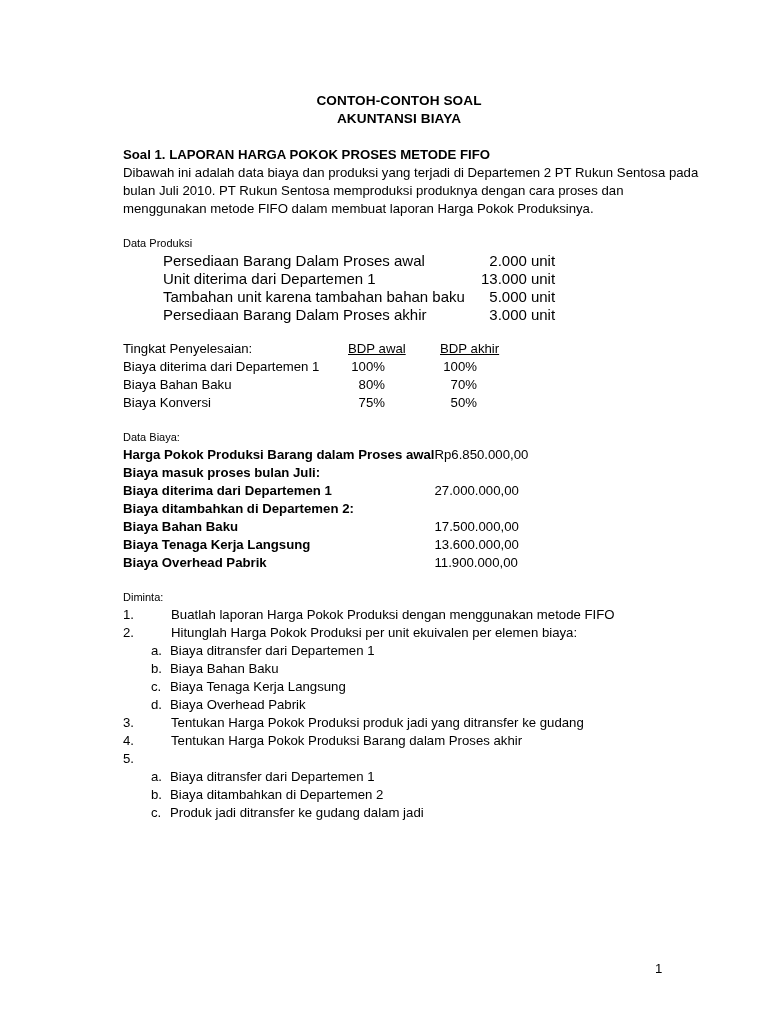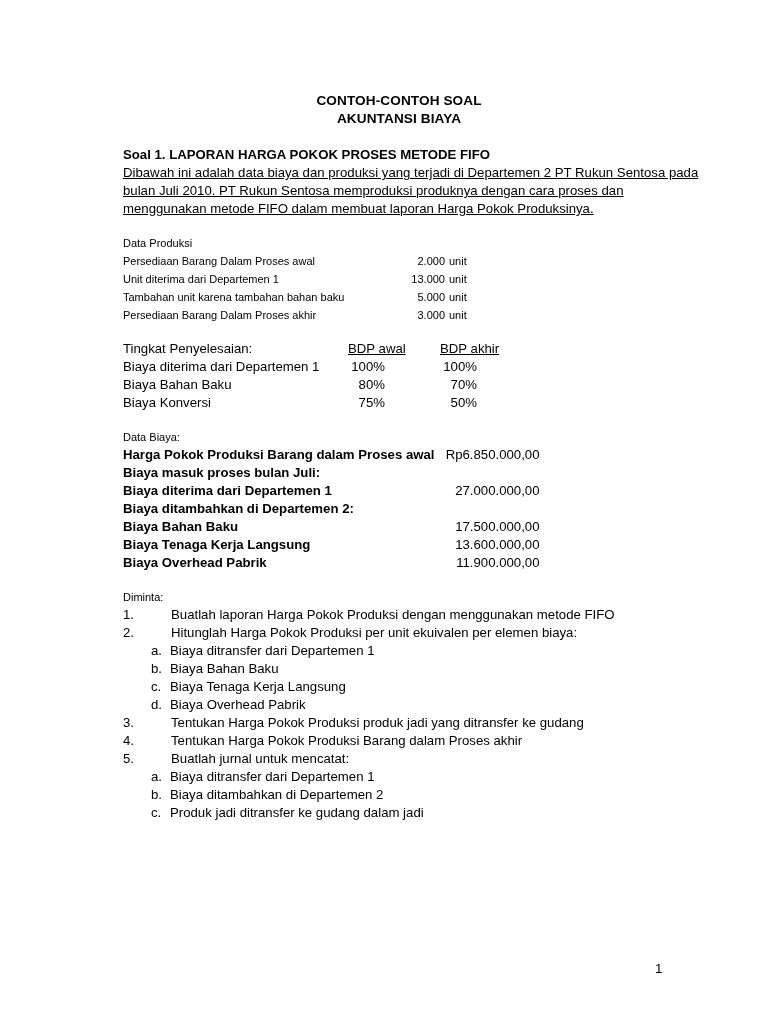--- a/index.html
+++ b/index.html
@@ -51,34 +51,35 @@
     font-weight: bold;
     font-size: 13.2px;
     line-height: 18px;
     white-space: nowrap;
   }
 
   .para {
     font-size: 13.2px;
     line-height: 18px;
   }
-  .para-line { white-space: nowrap; text-decoration: underline; }
+  .para-line { white-space: nowrap; }
 
   .plain-line {
     font-size: 11px;
     line-height: 18px;
     white-space: nowrap;
   }
 
   
   .prod-table {
     border-collapse: collapse;
     width: 100%;
-    font-size: 11px;
-    line-height: 18px;
+    font-size: 15px;
+    line-height: 18px;
+    margin-left: 40px;
   }
   .prod-table td {
     padding: 0;
     vertical-align: top;
     white-space: nowrap;
     height: 18px;
   }
   .prod-label { width: 260px; }
   .prod-num {
     text-align: right;
@@ -120,21 +121,20 @@
     line-height: 18px;
   }
   .cost-table td {
     padding: 0;
     vertical-align: top;
     white-space: nowrap;
     height: 18px;
   }
   .cost-label { width: 300px; font-weight: bold; }
   .cost-val {
-    text-align: right;
     width: 105px;
   }
 
   
   .num-row {
     display: flex;
     font-size: 13.2px;
     line-height: 18px;
     height: 18px;
     align-items: flex-start;
@@ -316,21 +316,20 @@
         <div class="num-row">
           <span class="num-marker">3.</span>
           <span class="num-text">Tentukan Harga Pokok Produksi produk jadi yang ditransfer ke gudang</span>
         </div>
         <div class="num-row">
           <span class="num-marker">4.</span>
           <span class="num-text">Tentukan Harga Pokok Produksi Barang dalam Proses akhir</span>
         </div>
         <div class="num-row">
           <span class="num-marker">5.</span>
-          <span class="num-text">Buatlah jurnal untuk mencatat:</span>
         </div>
         <div class="alpha-row">
           <span class="alpha-marker">a.</span>
           <span class="alpha-text">Biaya ditransfer dari Departemen 1</span>
         </div>
         <div class="alpha-row">
           <span class="alpha-marker">b.</span>
           <span class="alpha-text">Biaya ditambahkan di Departemen 2</span>
         </div>
         <div class="alpha-row">

